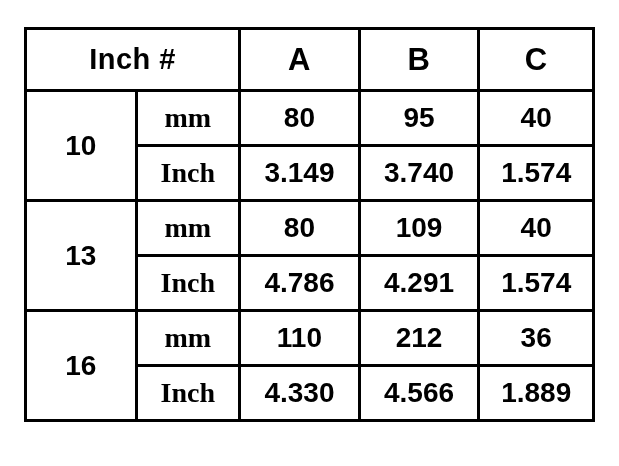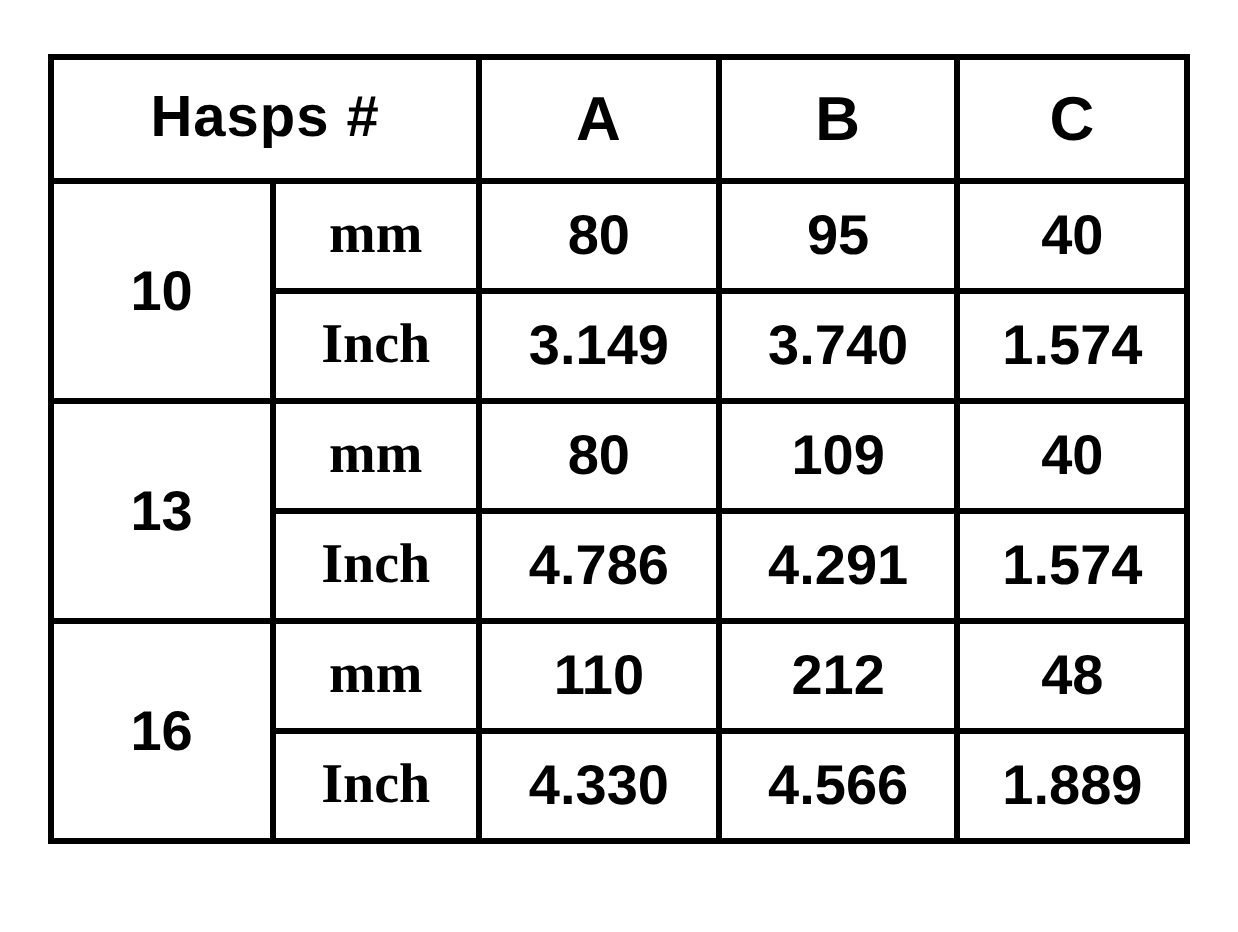--- a/index.html
+++ b/index.html
@@ -93,21 +93,21 @@
   <table class="spec">
     <colgroup>
       <col class="c-size">
       <col class="c-unit">
       <col class="c-a">
       <col class="c-b">
       <col class="c-c">
     </colgroup>
     <thead>
       <tr class="head">
-        <th class="hasps" colspan="2">Hasps #</th>
+        <th class="hasps" colspan="2">Inch #</th>
         <th class="letter">A</th>
         <th class="letter">B</th>
         <th class="letter">C</th>
       </tr>
     </thead>
     <tbody>
 
       <tr class="body">
         <td class="size-cell" rowspan="2">10</td>
         <td class="unit-cell">mm</td>
@@ -134,21 +134,21 @@
         <td class="val-cell">4.786</td>
         <td class="val-cell">4.291</td>
         <td class="val-cell">1.574</td>
       </tr>
 
       <tr class="body">
         <td class="size-cell" rowspan="2">16</td>
         <td class="unit-cell">mm</td>
         <td class="val-cell">110</td>
         <td class="val-cell">212</td>
-        <td class="val-cell">48</td>
+        <td class="val-cell">36</td>
       </tr>
       <tr class="body">
         <td class="unit-cell">Inch</td>
         <td class="val-cell">4.330</td>
         <td class="val-cell">4.566</td>
         <td class="val-cell">1.889</td>
       </tr>
     </tbody>
   </table>
 </div>

